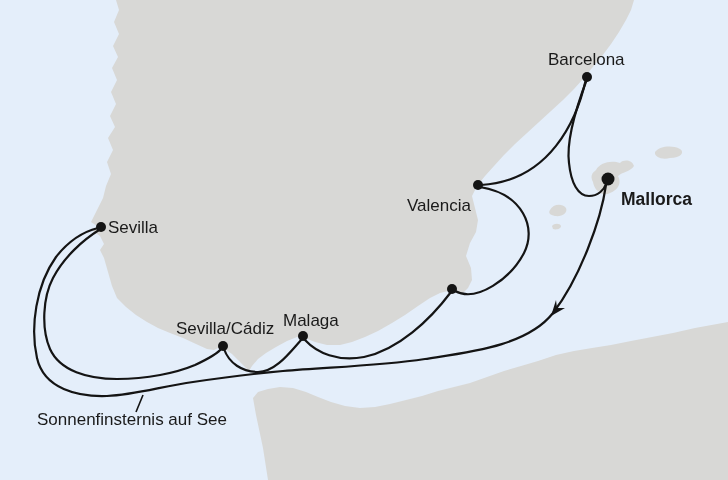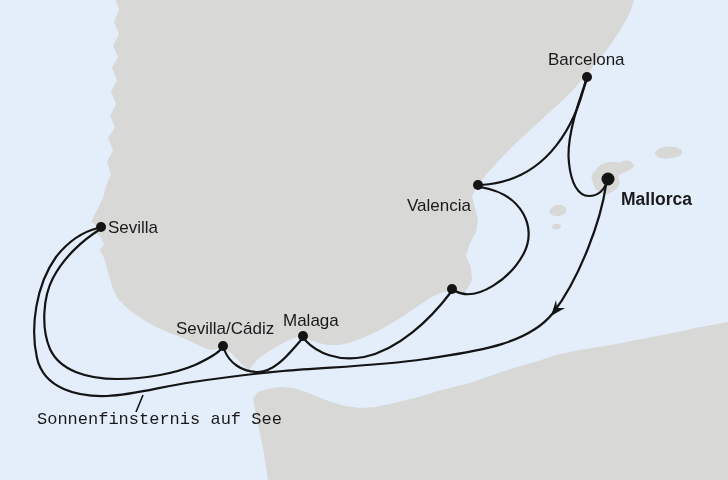--- a/index.html
+++ b/index.html
@@ -17,21 +17,20 @@
     line-height:1.15;
     color:var(--ink,#1a1a1a);
     white-space:nowrap;
   }
   .port-label.bold{font-weight:700;font-size:17.5px;margin-top:20px;}
   .annotation-label{
     position:absolute;
     font-size:17px;
     color:var(--ink,#1a1a1a);
     white-space:nowrap;
-    font-family:Liberation Mono, monospace;
   }
   .land{fill:var(--land,#d8d8d6);stroke:none;}
   .route{fill:none;stroke:var(--route,#141414);stroke-width:2.2;stroke-linecap:round;}
   .marker{fill:var(--route,#141414);}
 </style>
 </head>
 <body>
 
 <div id="stage">
 

